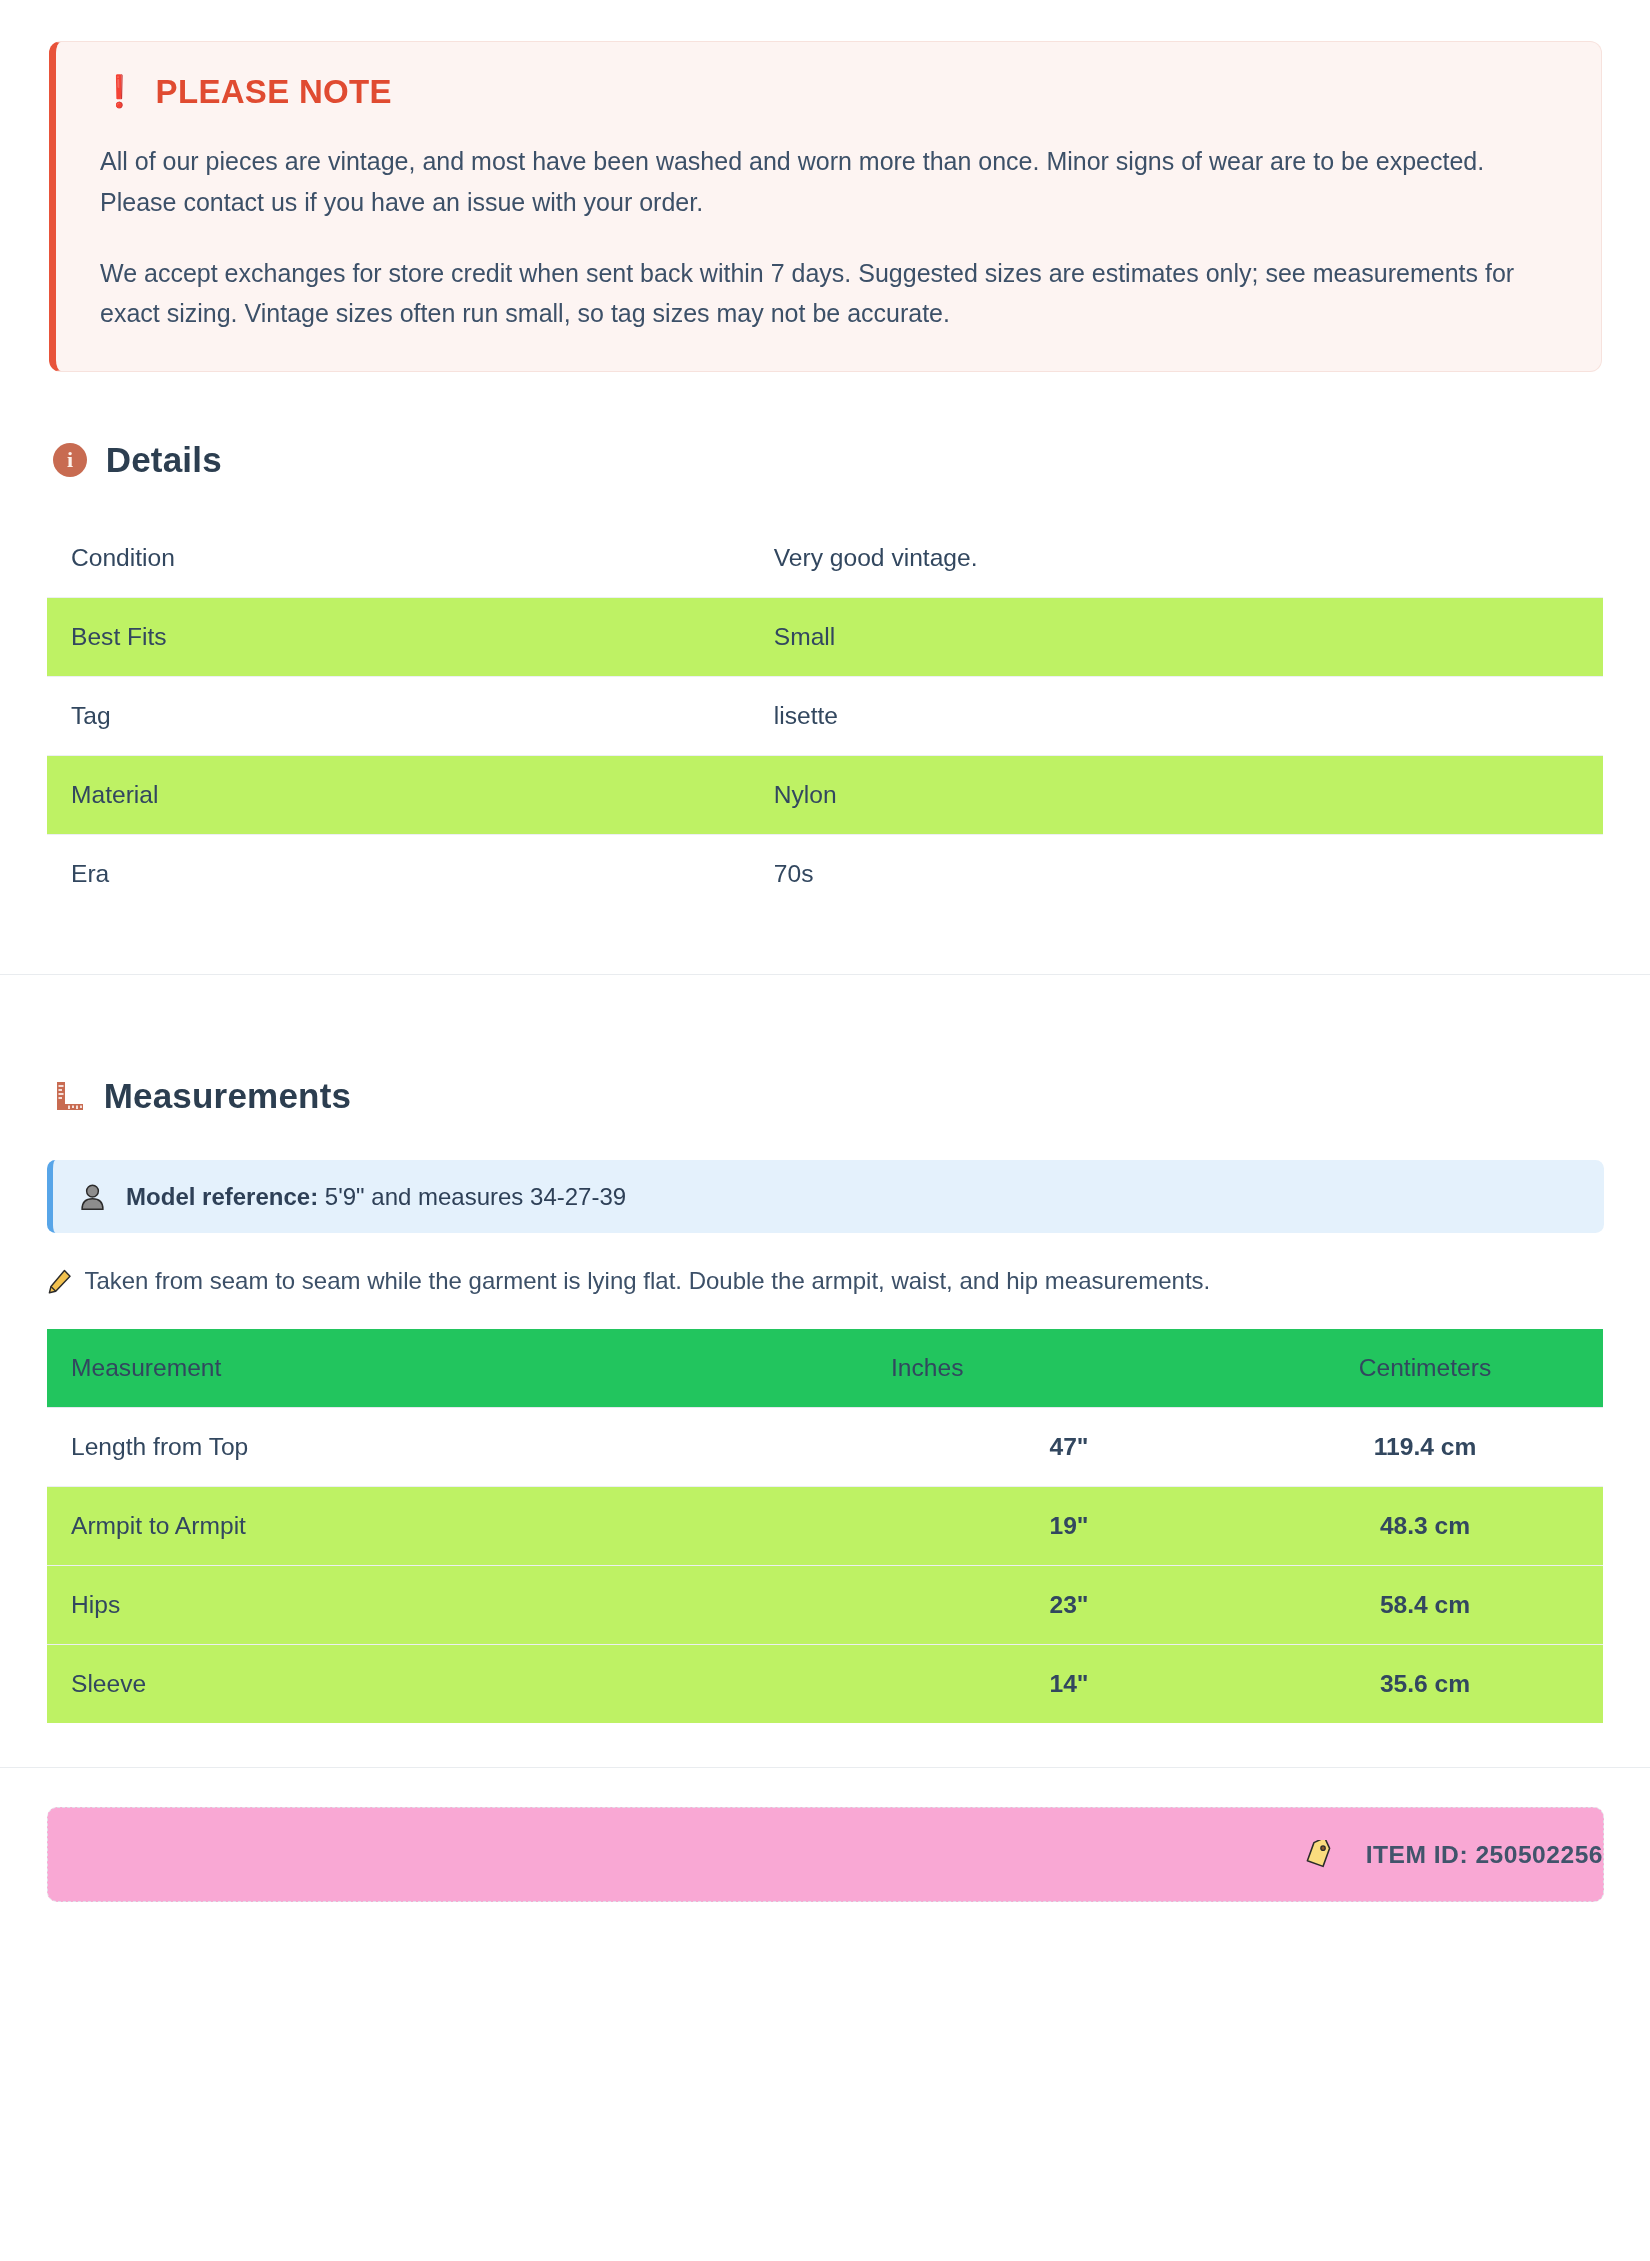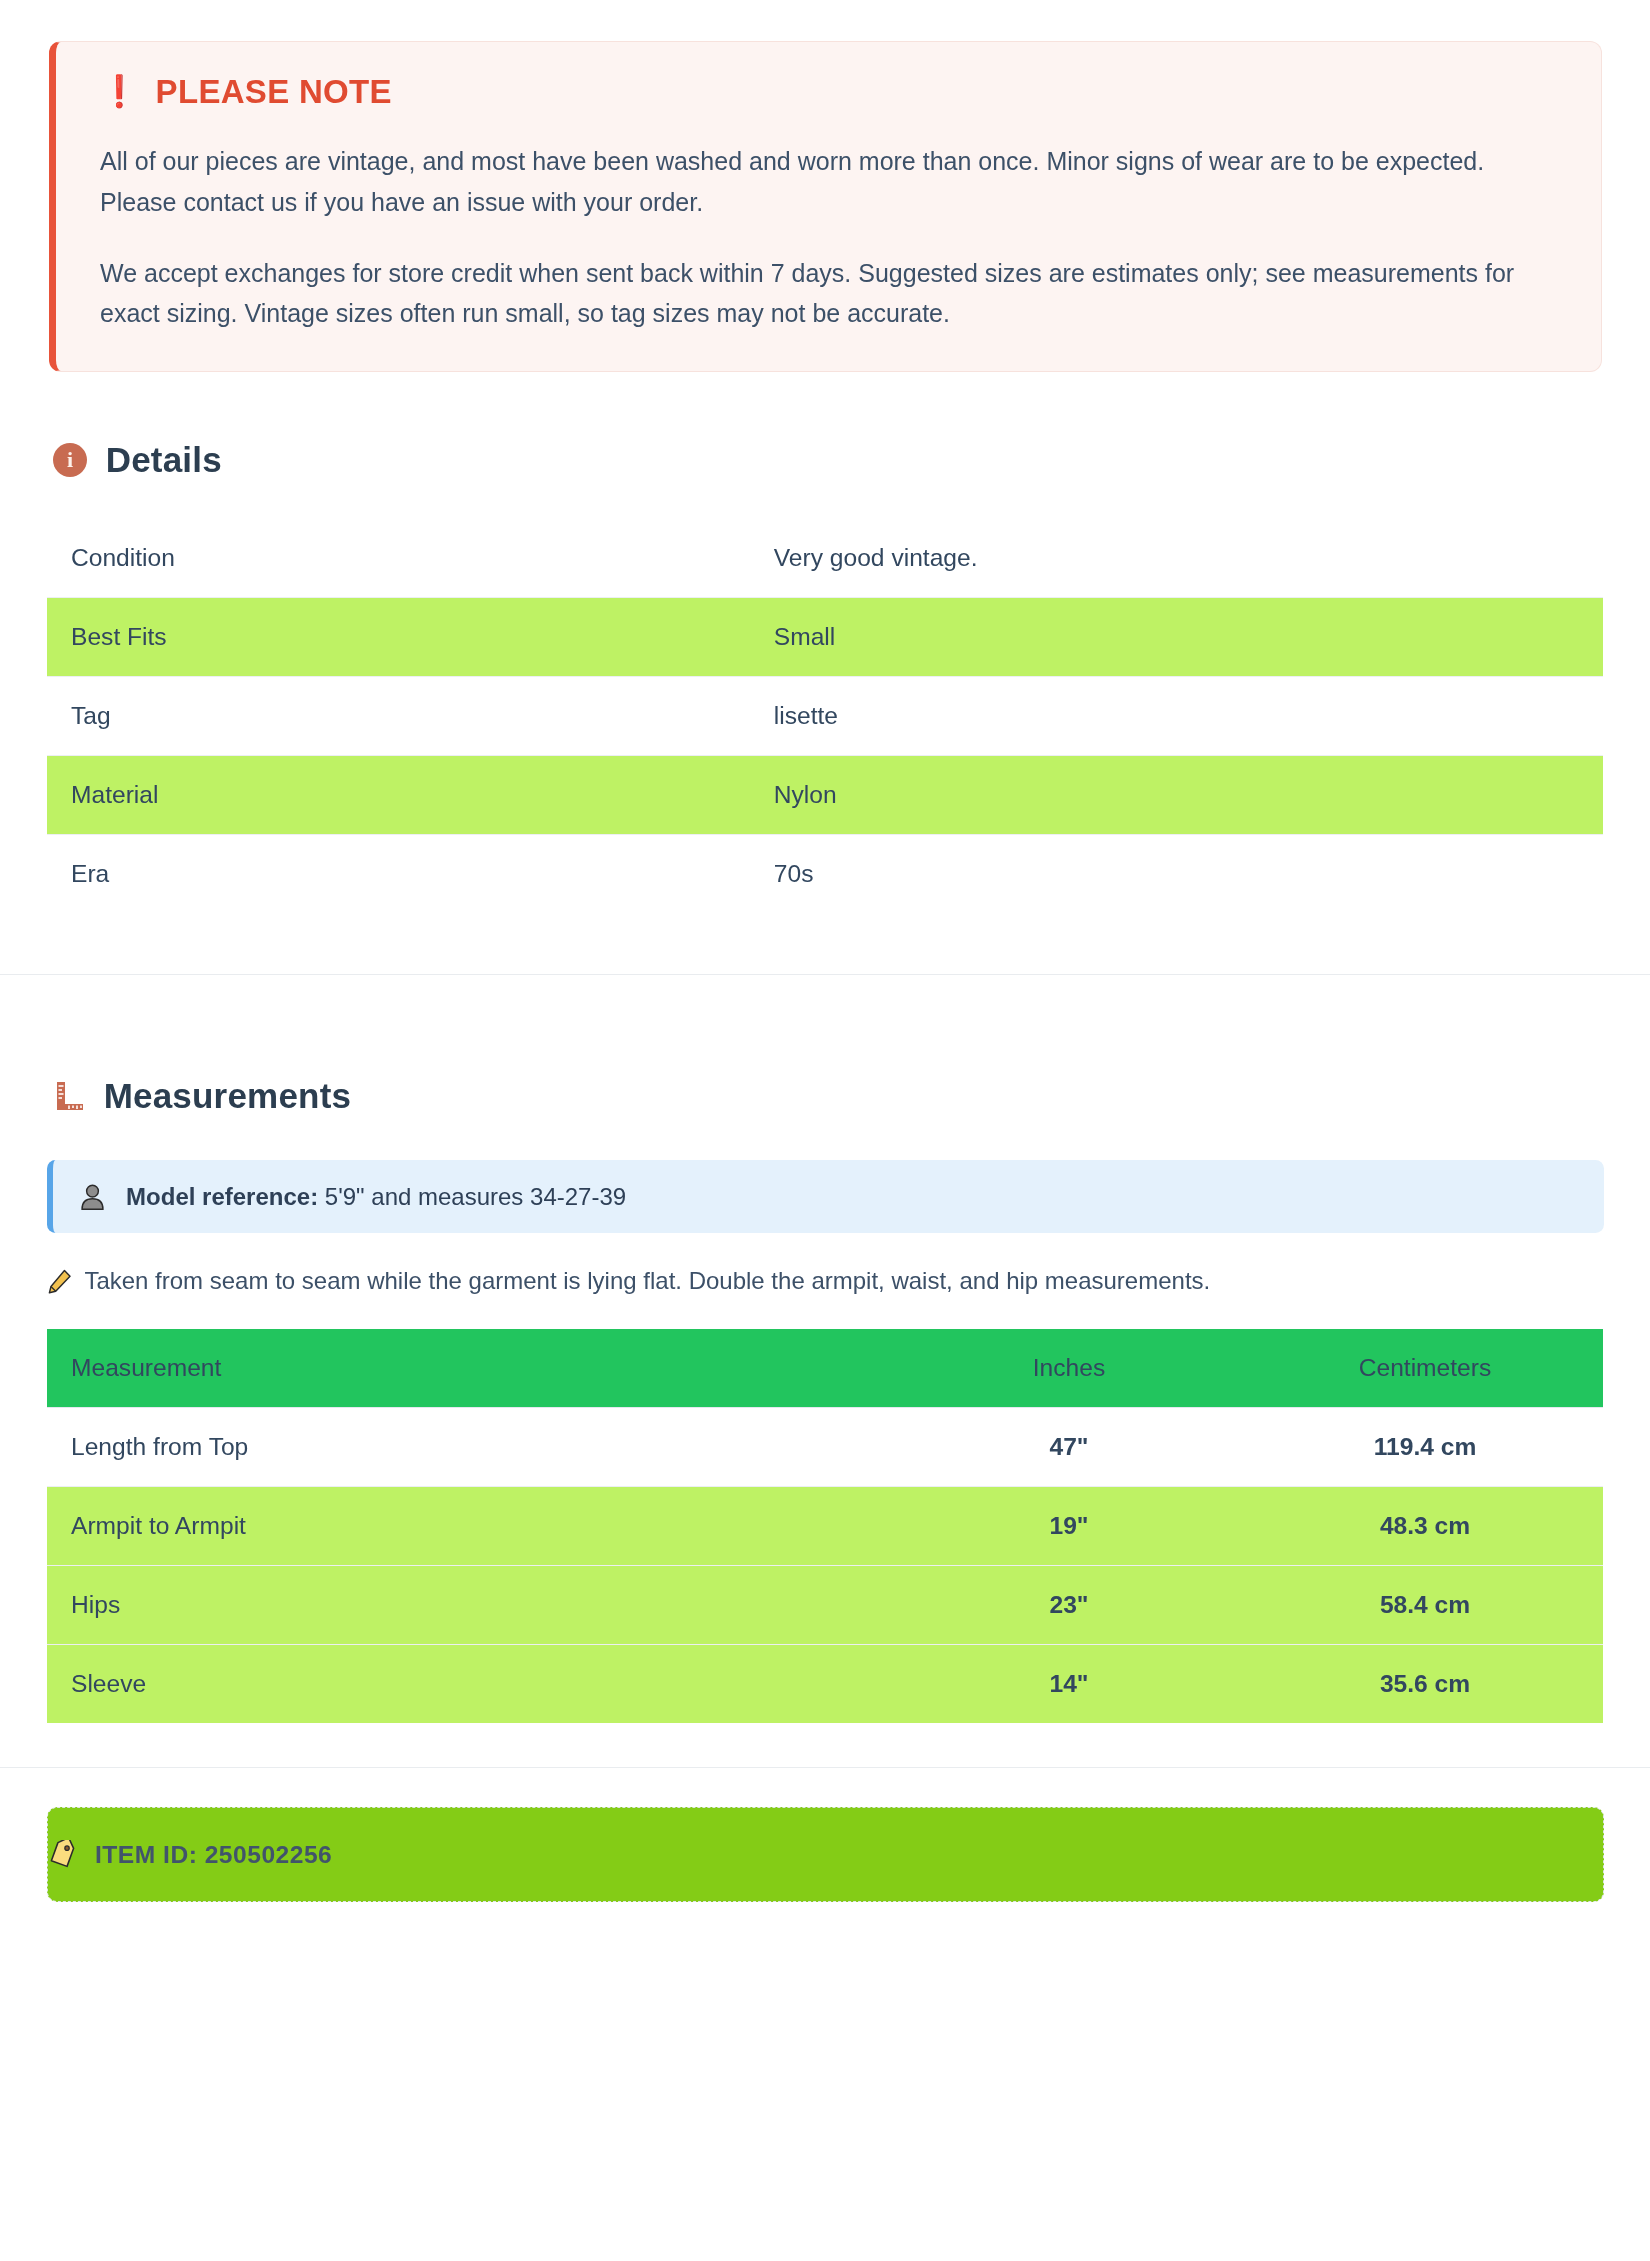--- a/index.html
+++ b/index.html
@@ -167,45 +167,45 @@
     background: #22c55e;
     height: 78px;
     font-size: 24.6px;
     font-weight: 500;
     color: #32475f;
     text-align: left;
     vertical-align: middle;
     border-bottom: 1.7px solid #e3e8ee;
   }
   #meas-table th.c-name { padding-left: 24px; }
-  #meas-table th.c-in   { text-align: center; width: 356px; }
+  #meas-table th.c-in   { width: 356px; }
   #meas-table th.c-cm   { text-align: center; width: 356px; }
   #meas-table td {
     height: 78px;
     vertical-align: middle;
     font-size: 24.6px;
     color: #32475f;
     border-bottom: 0.8px solid #eceff3;
   }
   #meas-table td.c-name { padding-left: 24px; }
   #meas-table td.c-in,
   #meas-table td.c-cm { text-align: center; font-weight: bold; }
   #meas-table tr:last-child td { border-bottom: none; }
 
   
   .itemid-wrap {
     margin: 39px 47px 0 47px;
     border: 1.7px dashed #dfe4ea;
     border-radius: 10.2px;
-    background: #84cc16;
+    background: #f9a8d4;
     height: 95px;
     display: flex;
     align-items: center;
-    justify-content: flex-start;
-    gap: 18px;
+    justify-content: flex-end;
+    gap: 33px;
     box-sizing: border-box;
   }
   .icon-tag { width: 29px; height: 29px; flex: 0 0 auto; display: block; }
   .itemid-text {
     font-size: 24.6px;
     font-weight: 600;
     color: #41546b;
     letter-spacing: 0.5px;
   }
 

